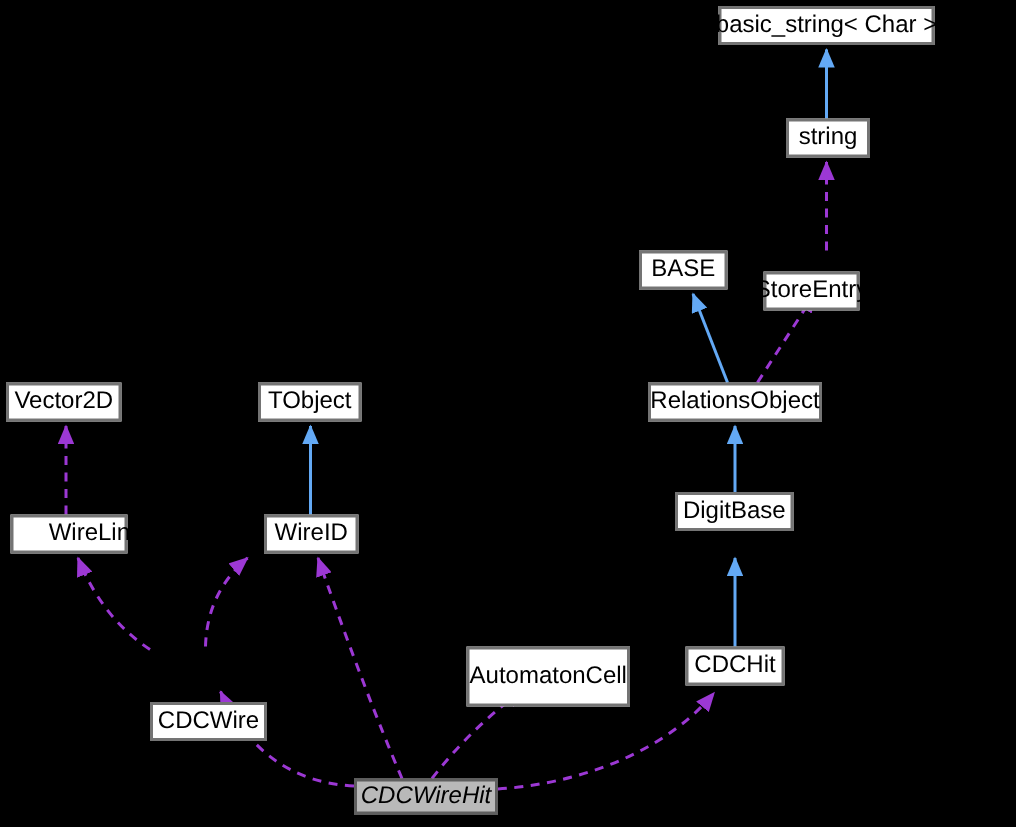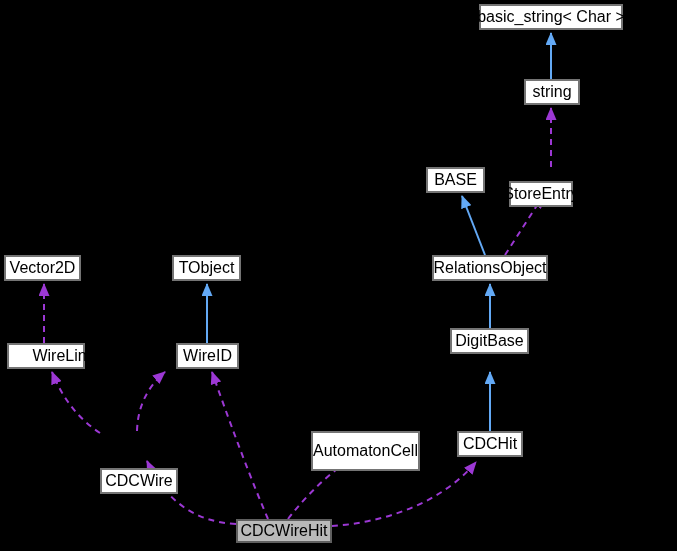--- a/index.html
+++ b/index.html
@@ -71,15 +71,15 @@
       <div class="node" style="left: 509px; top: 181px; width: 64px; height: 26px;">StoreEntry</div>
       <div class="node" style="left: 432px; top: 255px; width: 116px; height: 26px;">RelationsObject</div>
       <div class="node" style="left: 4px; top: 255px; width: 77px; height: 26px;">Vector2D</div>
       <div class="node" style="left: 172px; top: 255px; width: 69px; height: 26px;">TObject</div>
       <div class="node" style="left: 7px; top: 343px; width: 78px; height: 26px; padding-left: 36px;">WireLine</div>
       <div class="node" style="left: 176px; top: 343px; width: 63px; height: 26px;">WireID</div>
       <div class="node" style="left: 450px; top: 328px; width: 79px; height: 26px;">DigitBase</div>
       <div class="node" style="left: 100px; top: 431px; width: 78px; height: 26px; margin-top: 37px;">CDCWire</div>
       <div class="node" style="left: 311px; top: 431px; width: 109px; height: 40px;">AutomatonCell</div>
       <div class="node" style="left: 457px; top: 431px; width: 66px; height: 26px;">CDCHit</div>
-      <div class="node focus" style="left: 236px; top: 519px; width: 96px; height: 24px;">CDCWireHit</div>
+      <div class="node focus" style="left: 236px; top: 519px; width: 96px; height: 24px; font-style: italic;">CDCWireHit</div>
     </div>
 </div>
 
 </body></html>

